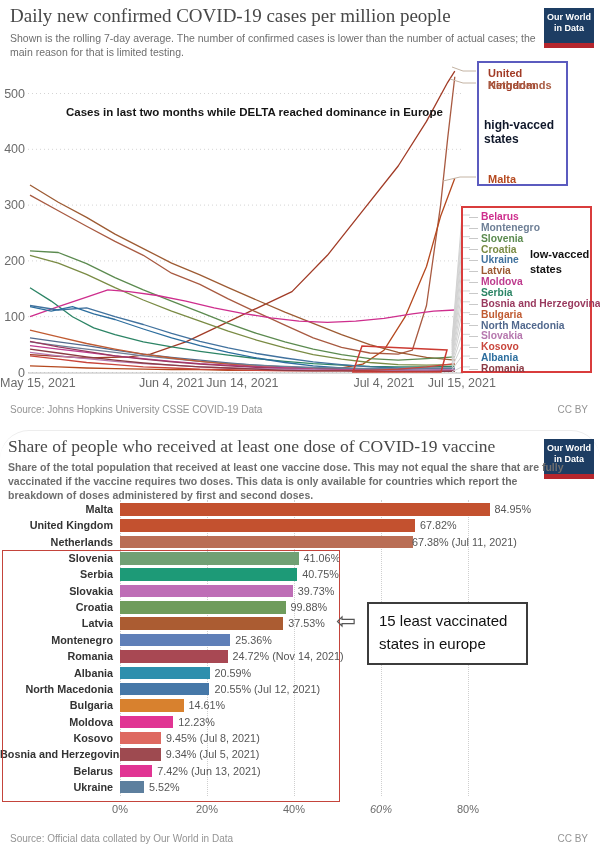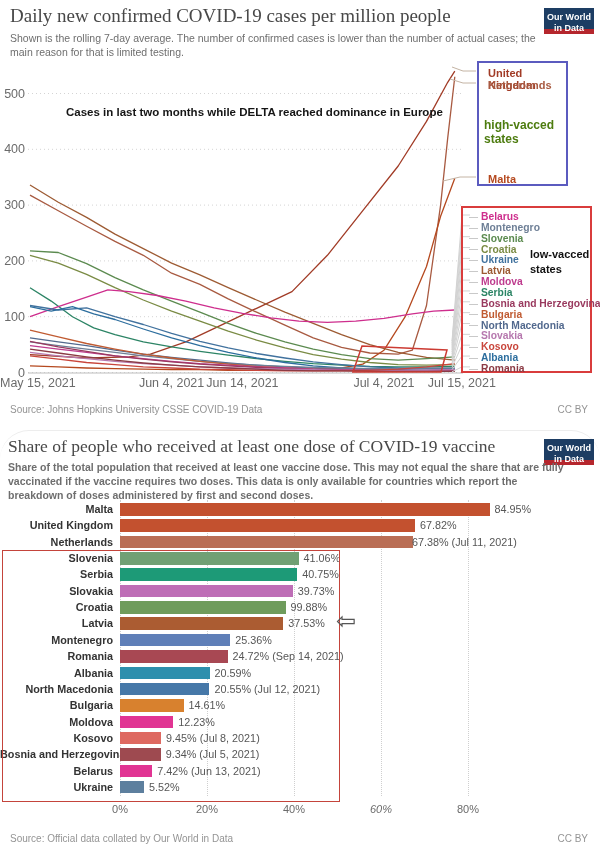--- a/index.html
+++ b/index.html
@@ -7,34 +7,34 @@
   .page { position:relative; width:600px; height:856px; background:#fff; overflow:hidden; }
   .section { position:absolute; left:0; width:600px; background:#fff; }
   #sec1 { top:0; height:430px; }
   #sec2 { top:430px; height:426px; border-top:1px solid #ededed;border-radius:29px; }
   .chart-title { position:absolute; font-family:"Liberation Serif", serif; color:#484848; }
   #sec1 .chart-title { left:10px; top:5px; font-size:19px; }
   #sec2 .chart-title { left:8px; top:5px; font-size:17.5px; }
   .chart-subtitle { position:absolute; color:#6e6e6e; font-size:10.5px; line-height:1.35; }
   #sec1 .chart-subtitle { left:10px; top:31px; width:535px; }
   #sec2 .chart-subtitle { left:8px; top:29px; width:562px;font-weight:bold; }
-  .owid-logo { position:absolute; right:6px; top:8px; width:50px; height:26px; background:#1d3d63;
+  .owid-logo { position:absolute; right:6px; top:8px; width:50px; height:40px; background:#1d3d63;
                border-bottom:5px solid #b5262d; color:#fff; font-size:9px; font-weight:bold;
                text-align:center; padding-top:4px; line-height:1.2; }
   .src-row { position:absolute; left:0; width:600px; font-size:10px; color:#949494; }
   #sec1 .src-row { top:404px; } #sec2 .src-row { top:402px; }
   .src-text { position:absolute; left:10px; }
   .cc { position:absolute; right:12px; }
   svg { position:absolute; left:0; top:0; }
   
   .delta-note { position:absolute; left:66px; top:106px; font-size:11.5px; font-weight:bold; color:#151515; }
   .box-high { position:absolute; left:477px; top:61px; width:91px; height:125px; border:2px solid #5b5bbf; background:#fff; }
   .box-low  { position:absolute; left:461px; top:206px; width:131px; height:167px; border:2px solid #d93c3c; background:transparent; }
   .hv-item { position:absolute; left:9px; font-size:11px; font-weight:600; }
-  .hv-title { position:absolute; left:5px; top:55px; font-size:12px; font-weight:600; color:#4d7c0f; }
+  .hv-title { position:absolute; left:5px; top:55px; font-size:12px; font-weight:600; color:#0f172a; }
   .lv-title { position:absolute; left:67px; top:39px; font-size:11px; font-weight:700; color:#111; line-height:1.35; }
   .ll-item { position:absolute; left:6px; font-size:10.3px; font-weight:600; white-space:nowrap; }
   .ll-item .tick { display:inline-block; width:9px; height:1px; background:#c9c9c9; vertical-align:middle; margin-right:3px; }
   
   .bar-area { position:absolute; left:0; top:0; width:600px; height:426px; }
   .vgrid { position:absolute; top:69px; height:296px; border-left:1px dotted #cfcfcf; width:0; }
   .xtick { position:absolute; top:372px; width:44px; text-align:center; font-size:11px; color:#6b6b6b; }
   .bar-row { position:absolute; left:0; height:13px; width:600px; }
   .bar-label { position:absolute; left:0; top:0; width:113px; text-align:right; font-size:10.8px;
                font-weight:700; color:#333; line-height:13px; white-space:nowrap; }
@@ -222,21 +222,21 @@
           <div class="bar-value" style="left: 288.255px;">37.53%</div>
         </div>
         <div class="bar-row" style="top: 202.8px;">
           <div class="bar-label">Montenegro</div>
           <div class="bar" style="width: 110.316px; background: rgb(95, 127, 184);"></div>
           <div class="bar-value" style="left: 235.316px;">25.36%</div>
         </div>
         <div class="bar-row" style="top: 219.15px;">
           <div class="bar-label">Romania</div>
           <div class="bar" style="width: 107.532px; background: rgb(168, 72, 83);"></div>
-          <div class="bar-value" style="left: 232.532px;">24.72% (Sep 14, 2021)</div>
+          <div class="bar-value" style="left: 232.532px;">24.72% (Nov 14, 2021)</div>
         </div>
         <div class="bar-row" style="top: 235.5px;">
           <div class="bar-label">Albania</div>
           <div class="bar" style="width: 89.5665px; background: rgb(45, 143, 173);"></div>
           <div class="bar-value" style="left: 214.566px;">20.59%</div>
         </div>
         <div class="bar-row" style="top: 251.85px;">
           <div class="bar-label">North Macedonia</div>
           <div class="bar" style="width: 89.3925px; background: rgb(70, 120, 168);"></div>
           <div class="bar-value" style="left: 214.392px;">20.55% (Jul 12, 2021)</div>
@@ -268,19 +268,20 @@
         </div>
         <div class="bar-row" style="top: 349.95px;">
           <div class="bar-label">Ukraine</div>
           <div class="bar" style="width: 24.012px; background: rgb(93, 127, 158);"></div>
           <div class="bar-value" style="left: 149.012px;">5.52%</div>
         </div>
       </div>
 
     <div class="red-frame"></div>
     <span class="arrow-left">⇦</span>
+    <div class="note-box">15 least vaccinated states in europe</div>
 
     <div class="src-row">
       <span class="src-text">Source: Official data collated by Our World in Data</span>
       <span class="cc">CC BY</span>
     </div>
   </div>
 </div>
 
 </body></html>

